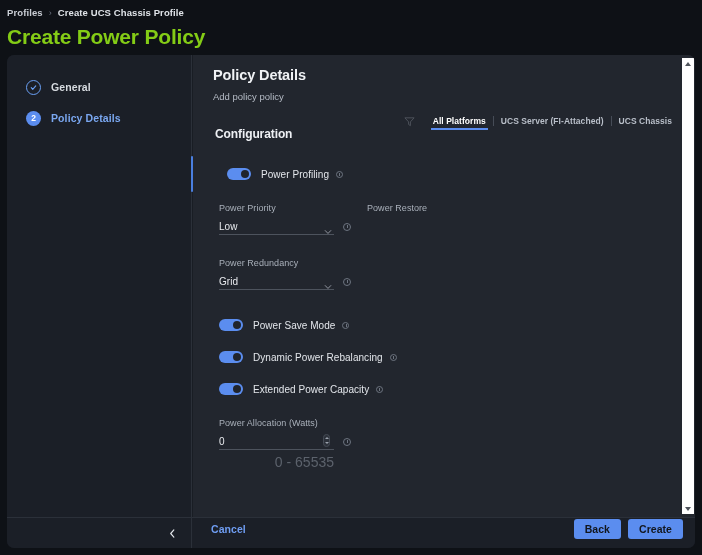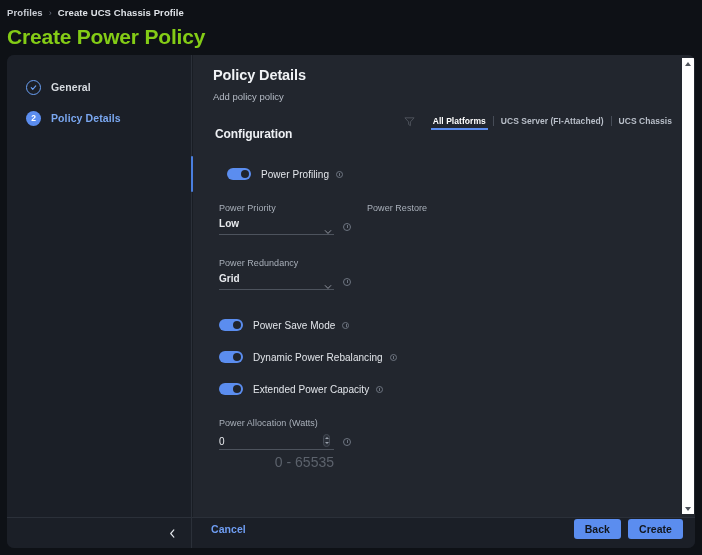--- a/index.html
+++ b/index.html
@@ -263,23 +263,22 @@
   .field-ctrl {
     display: flex;
     align-items: center;
   }
   .select {
     position: relative;
     width: 115px;
     height: 17px;
     border-bottom: 1px solid #4d535d;
     display: flex;
-    align-items: flex-start;
-    cursor: pointer;
-    font-weight: bold;
+    align-items: center;
+    cursor: pointer;
   }
   .select .val {
     font-size: 10px;
     color: #e8eaee;
     letter-spacing: .05px;
   }
   .chev {
     position: absolute;
     right: 2px;
     top: 4px;

